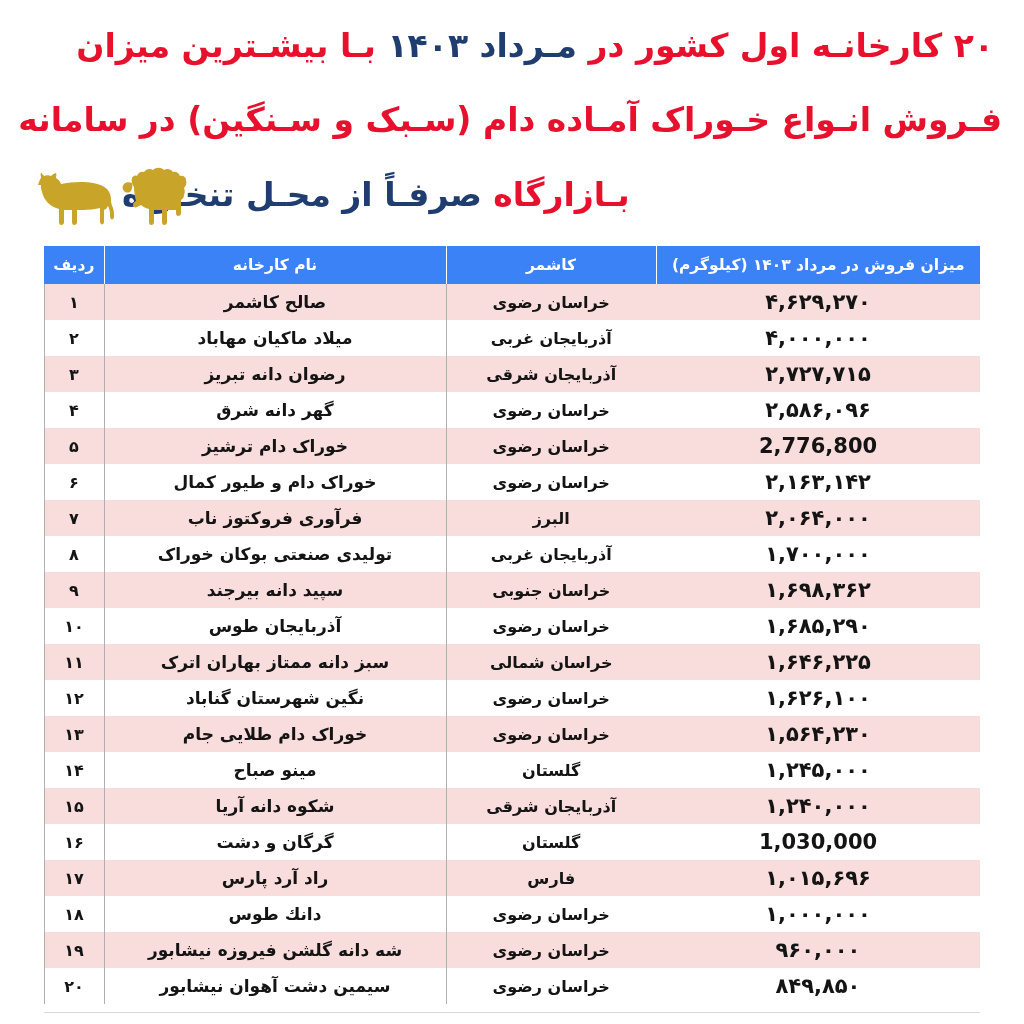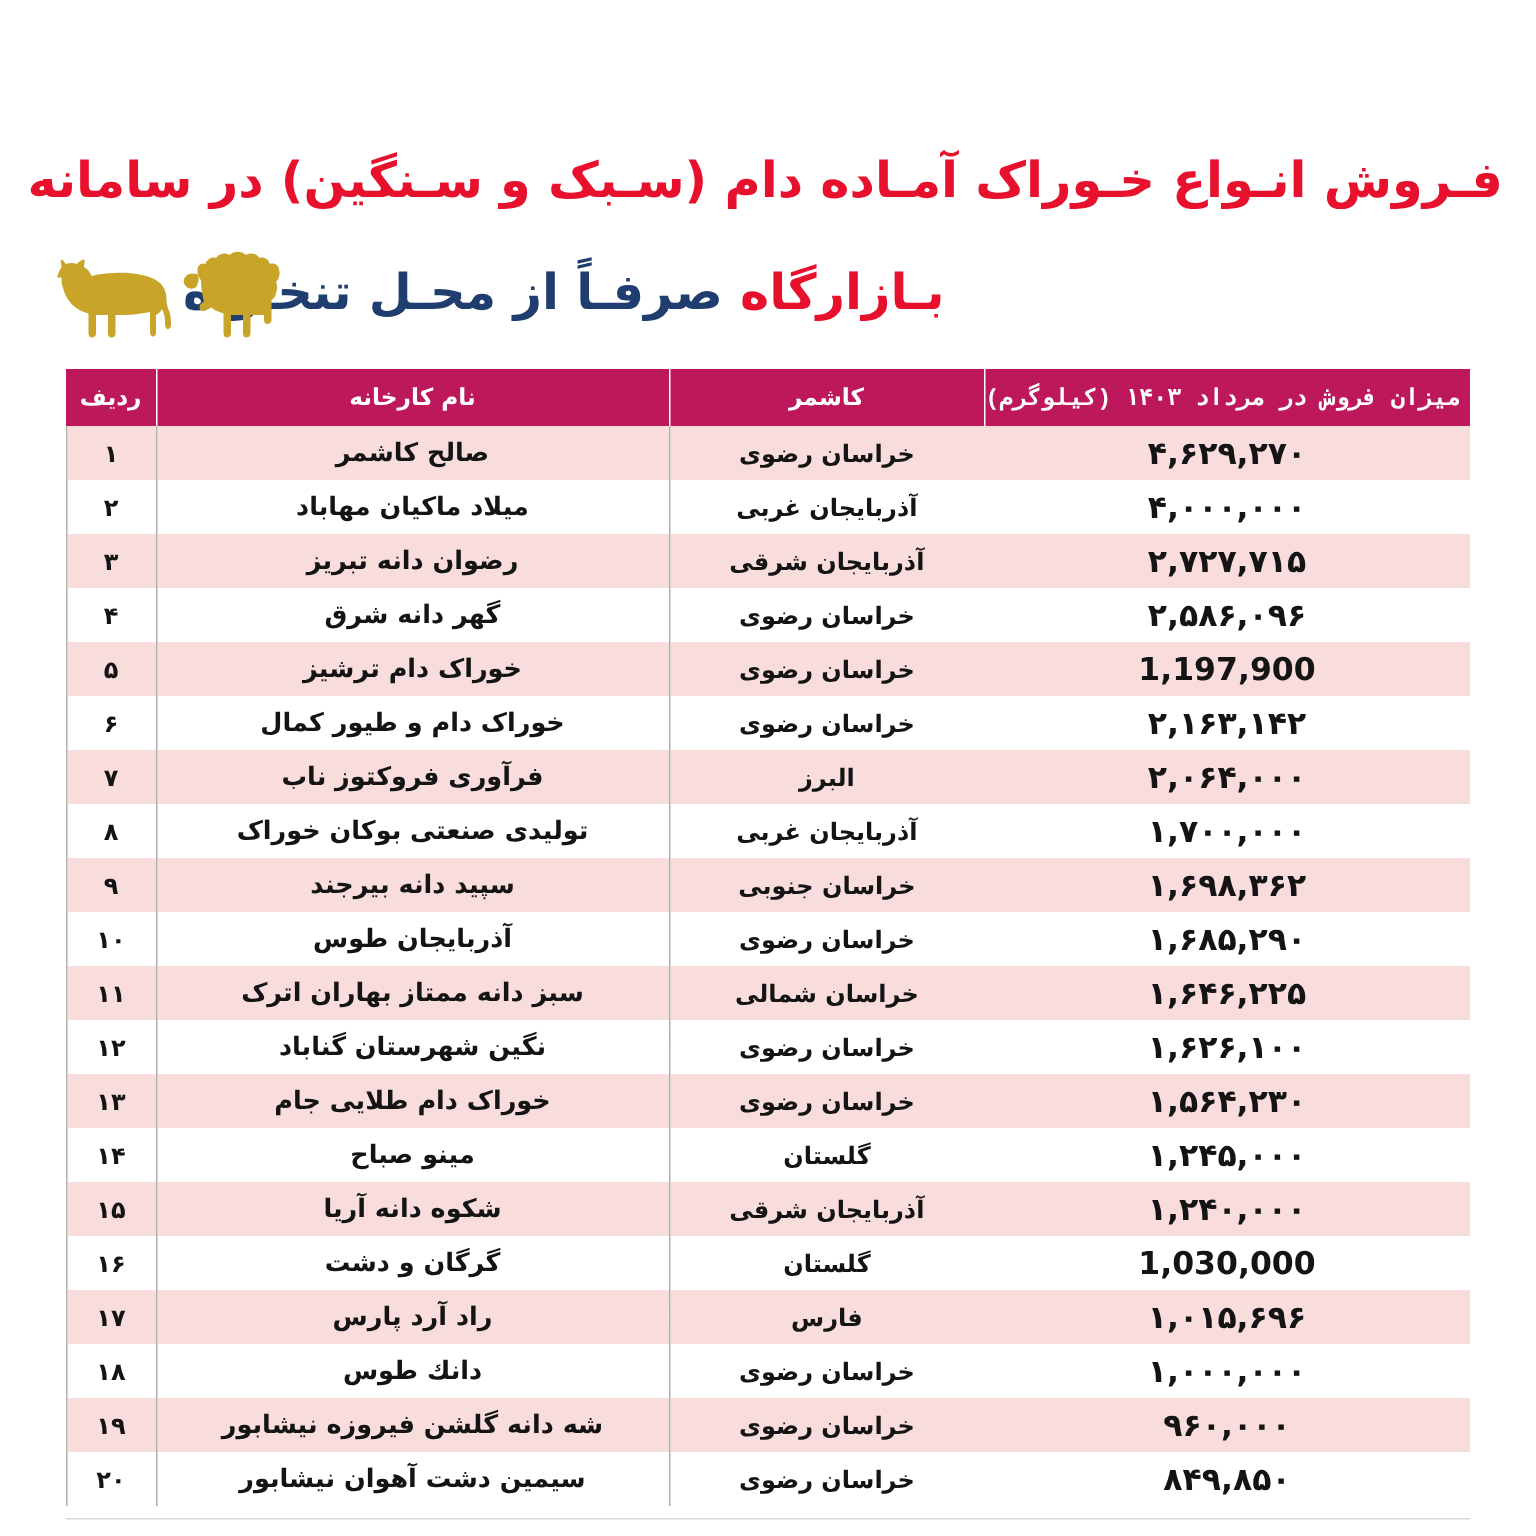--- a/index.html
+++ b/index.html
@@ -112,33 +112,33 @@
     border-collapse: collapse;
     table-layout: fixed;
     direction: rtl;
   }
   table#sales-table col.c-rank  { width: 60px; }
   table#sales-table col.c-name  { width: 342px; }
   table#sales-table col.c-prov  { width: 210px; }
   table#sales-table col.c-value { width: 324px; }
 
   thead th {
-    background: #be185d;
+    background: #3b82f6;
     color: #ffffff;
     font-size: 15.5px;
     font-weight: bold;
     height: 38px;
     padding: 0 6px;
     border-left: 1px solid #ffffff;
     border-right: 1px solid #ffffff;
     text-align: center;
     vertical-align: middle;
     white-space: nowrap;
   }
-  thead th.th-first { border-right: none; font-family: Liberation Mono, monospace; }
+  thead th.th-first { border-right: none; }
   thead th.th-last  { border-left: none; }
 
   tbody td {
     height: 36px;
     font-size: 17px;
     font-weight: bold;
     color: #141414;
     text-align: center;
     vertical-align: middle;
     padding: 0 8px;
@@ -165,20 +165,23 @@
     height: 1px;
     background: #D9D9D9;
     z-index: 4;
   }
 </style>
 </head>
 <body>
 
 <div id="title-block">
 
+  <div class="title-line" id="title-line-1">
+    <span class="red-seg">۲۰ کارخانـه اول کشور در </span><span class="blue-seg">مـرداد ۱۴۰۳</span><span class="red-seg"> بـا بیشـترین میزان</span>
+  </div>
 
   <div class="title-line" id="title-line-2">فـروش انـواع خـوراک آمـاده دام (سـبک و سـنگین) در سامانه</div>
 
   <div class="title-line" id="title-line-3">
     <span class="red-seg">بـازارگاه</span><span class="blue-seg"> صرفـاً از محـل تنخـواه</span>
   </div>
 
   <div id="animal-icons">
     <svg width="180" height="72" viewBox="0 0 180 72" xmlns="http://www.w3.org/2000/svg">
       <g fill="#C8A429">
@@ -269,21 +272,21 @@
           <td class="cell-name">رضوان دانه تبریز</td>
           <td class="cell-rank">۳</td>
         </tr>
         <tr class="row-even">
           <td class="cell-value">۲,۵۸۶,۰۹۶</td>
           <td class="cell-prov">خراسان رضوی</td>
           <td class="cell-name">گهر دانه شرق</td>
           <td class="cell-rank">۴</td>
         </tr>
         <tr class="row-odd">
-          <td class="cell-value">1,197,900</td>
+          <td class="cell-value">2,776,800</td>
           <td class="cell-prov">خراسان رضوی</td>
           <td class="cell-name">خوراک دام ترشیز</td>
           <td class="cell-rank">۵</td>
         </tr>
         <tr class="row-even">
           <td class="cell-value">۲,۱۶۳,۱۴۲</td>
           <td class="cell-prov">خراسان رضوی</td>
           <td class="cell-name">خوراک دام و طیور کمال</td>
           <td class="cell-rank">۶</td>
         </tr>

